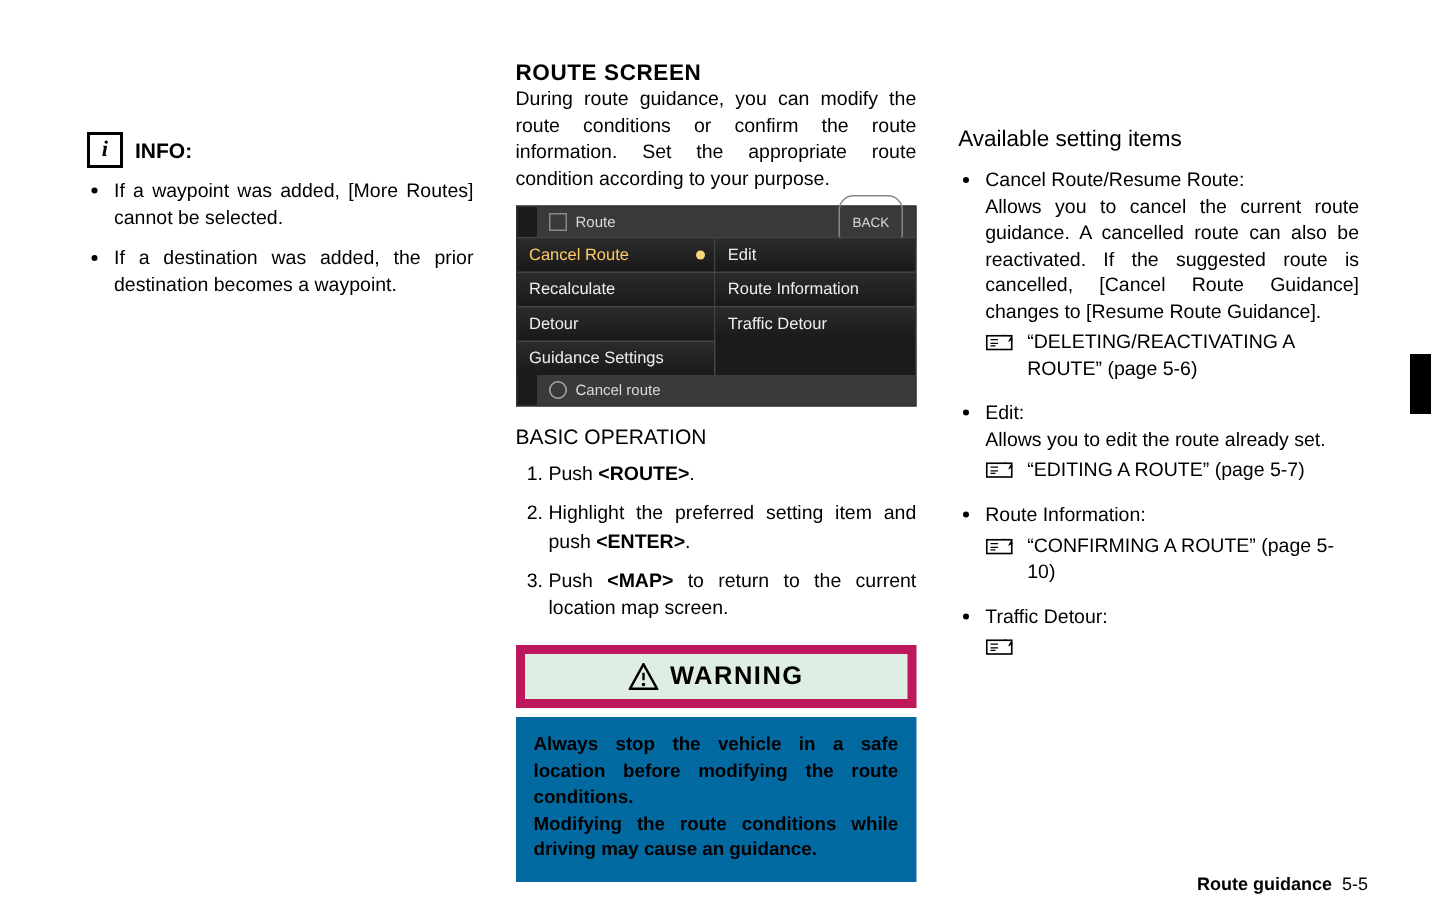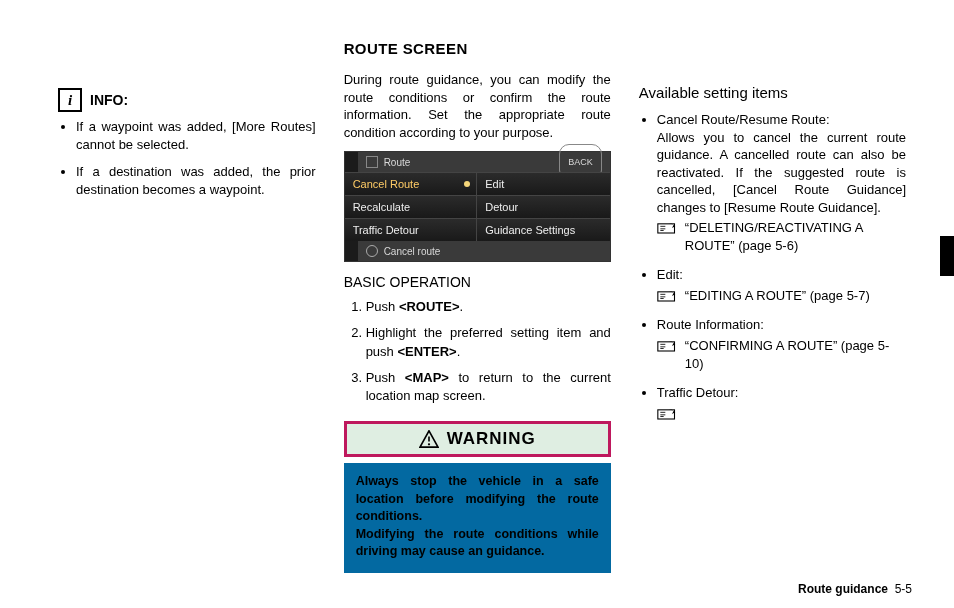--- a/index.html
+++ b/index.html
@@ -49,21 +49,20 @@
   }
   .info-label { font-weight: bold; font-size: 14px; }
   ul.bullets { margin: 0 0 0 4px; padding-left: 14px; }
   ul.bullets li { text-align: justify; margin-bottom: 10px; line-height: 1.35; }
 
   
   .section-title {
     font-weight: bold;
     font-size: 15px;
     letter-spacing: 0.4px;
-    margin-bottom: 14px;
   }
   .para {
     text-align: justify;
     line-height: 1.35;
     margin-bottom: 10px;
   }
   .device-screen {
     width: 100%;
     background: #1b1b1b;
     border: 1px solid #333;
@@ -126,21 +125,21 @@
 
   .sub-heading {
     font-size: 14px;
     margin: 10px 0 8px;
   }
   ol.steps { margin: 0; padding-left: 22px; }
   ol.steps li { text-align: justify; line-height: 1.4; margin-bottom: 8px; }
   .hardkey { font-weight: bold; }
 
   .warn-head {
-    border: 3px solid #be185d;
+    border: 6px solid #be185d;
     background: #dfeee2;
     text-align: center;
     font-weight: bold;
     font-size: 17px;
     letter-spacing: 1px;
     padding: 5px 0;
     margin-top: 16px;
     display: flex;
     align-items: center;
     justify-content: center;
@@ -219,20 +218,21 @@
     <div class="device-screen">
       <div class="ds-top">
         <span class="ds-icon-sq"></span>
         <span>Route</span>
         <span class="back"><span>BACK</span></span>
       </div>
       <div class="ds-grid">
         <div class="ds-cell active"><span>Cancel Route</span><span class="ds-dot"></span></div>
         <div class="ds-cell">Edit</div>
         <div class="ds-cell">Recalculate</div>
+        <div class="ds-cell">Route Information</div>
         <div class="ds-cell">Detour</div>
         <div class="ds-cell">Traffic Detour</div>
         <div class="ds-cell">Guidance Settings</div>
       </div>
       <div class="ds-bot">
         <span class="ds-recycle"></span>
         <span>Cancel route</span>
       </div>
     </div>
 
@@ -269,20 +269,21 @@
           <span class="xref-icon"><svg viewBox="0 0 24 16" width="20" height="14">
                 <rect x="1" y="3" width="20" height="11" fill="none" stroke="#000" stroke-width="1.3"></rect>
                 <path d="M4 6 L10 6 M4 9 L10 9 M4 11 L8 11" stroke="#000" stroke-width="1"></path>
                 <path d="M14 2 C18 2 22 6 22 6 L18 8 L20 4" fill="#000"></path>
               </svg></span>
           <span class="xref-text">“DELETING/REACTIVATING A ROUTE” (page 5-6)</span>
         </div>
       </li>
       <li>
         <span>Edit:</span>
+        <div class="settings-desc">Allows you to edit the route already set.</div>
         <div class="xref">
           <span class="xref-icon"><svg viewBox="0 0 24 16" width="20" height="14">
                 <rect x="1" y="3" width="20" height="11" fill="none" stroke="#000" stroke-width="1.3"></rect>
                 <path d="M4 6 L10 6 M4 9 L10 9 M4 11 L8 11" stroke="#000" stroke-width="1"></path>
                 <path d="M14 2 C18 2 22 6 22 6 L18 8 L20 4" fill="#000"></path>
               </svg></span>
           <span class="xref-text">“EDITING A ROUTE” (page 5-7)</span>
         </div>
       </li>
       <li>

